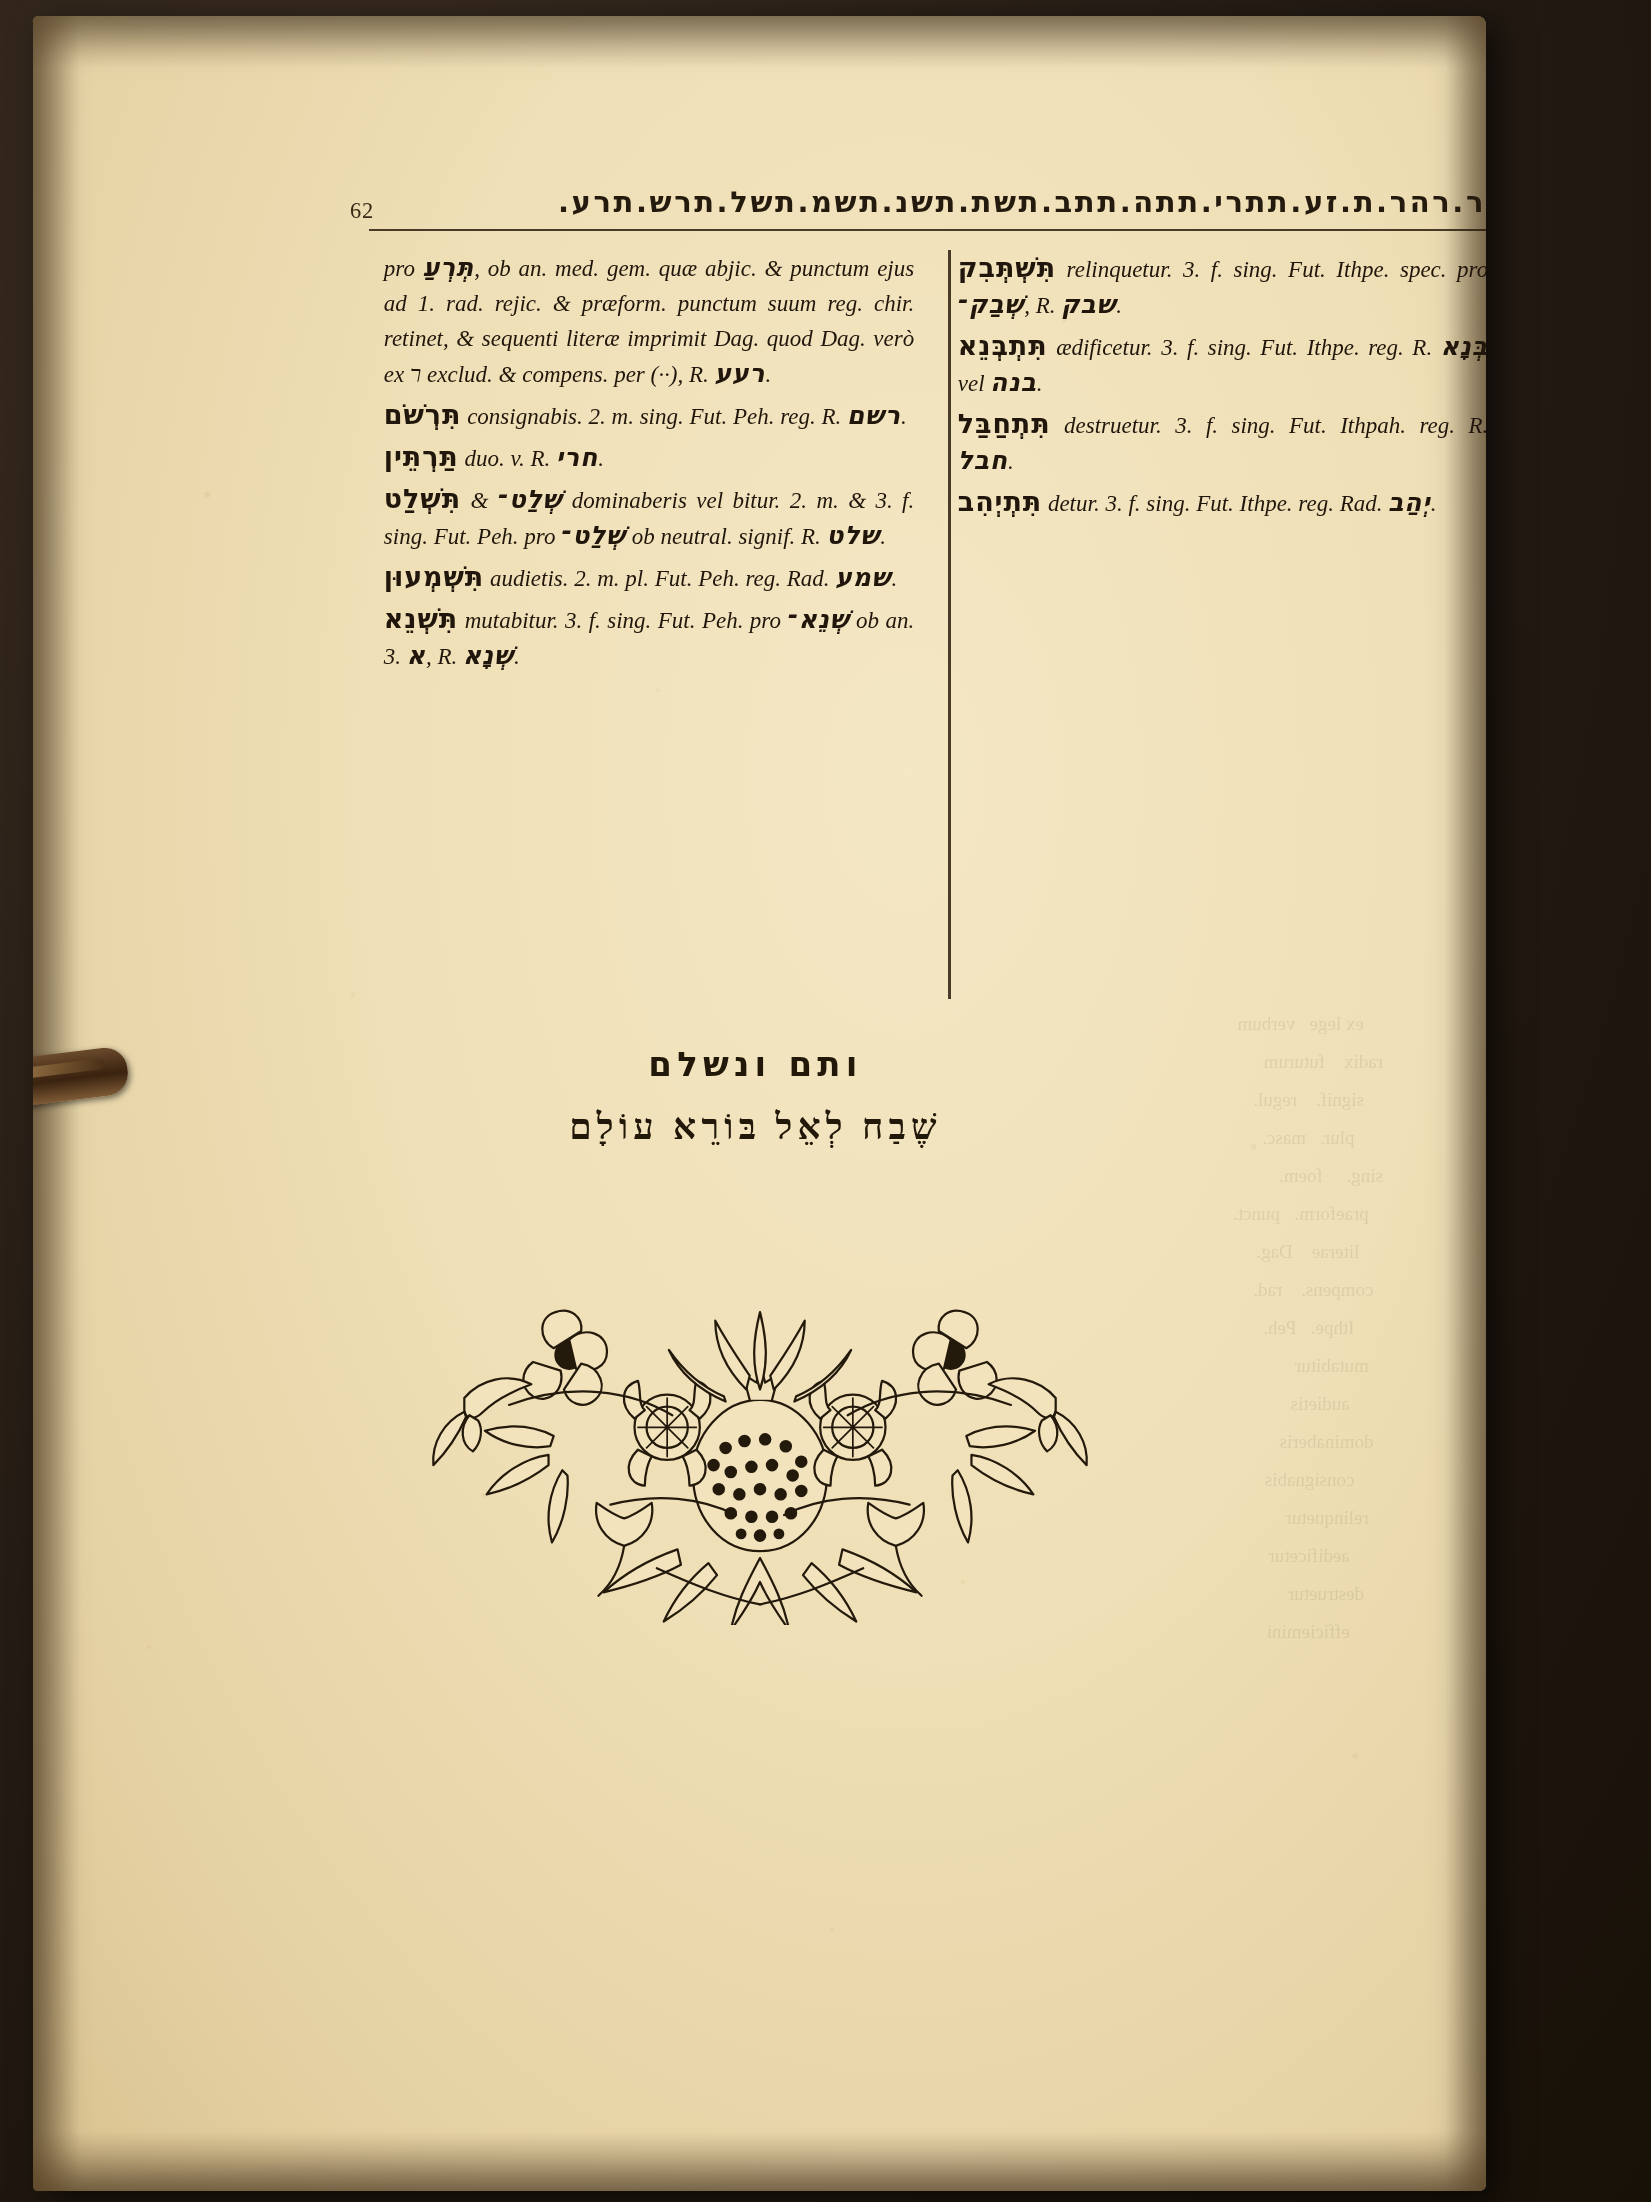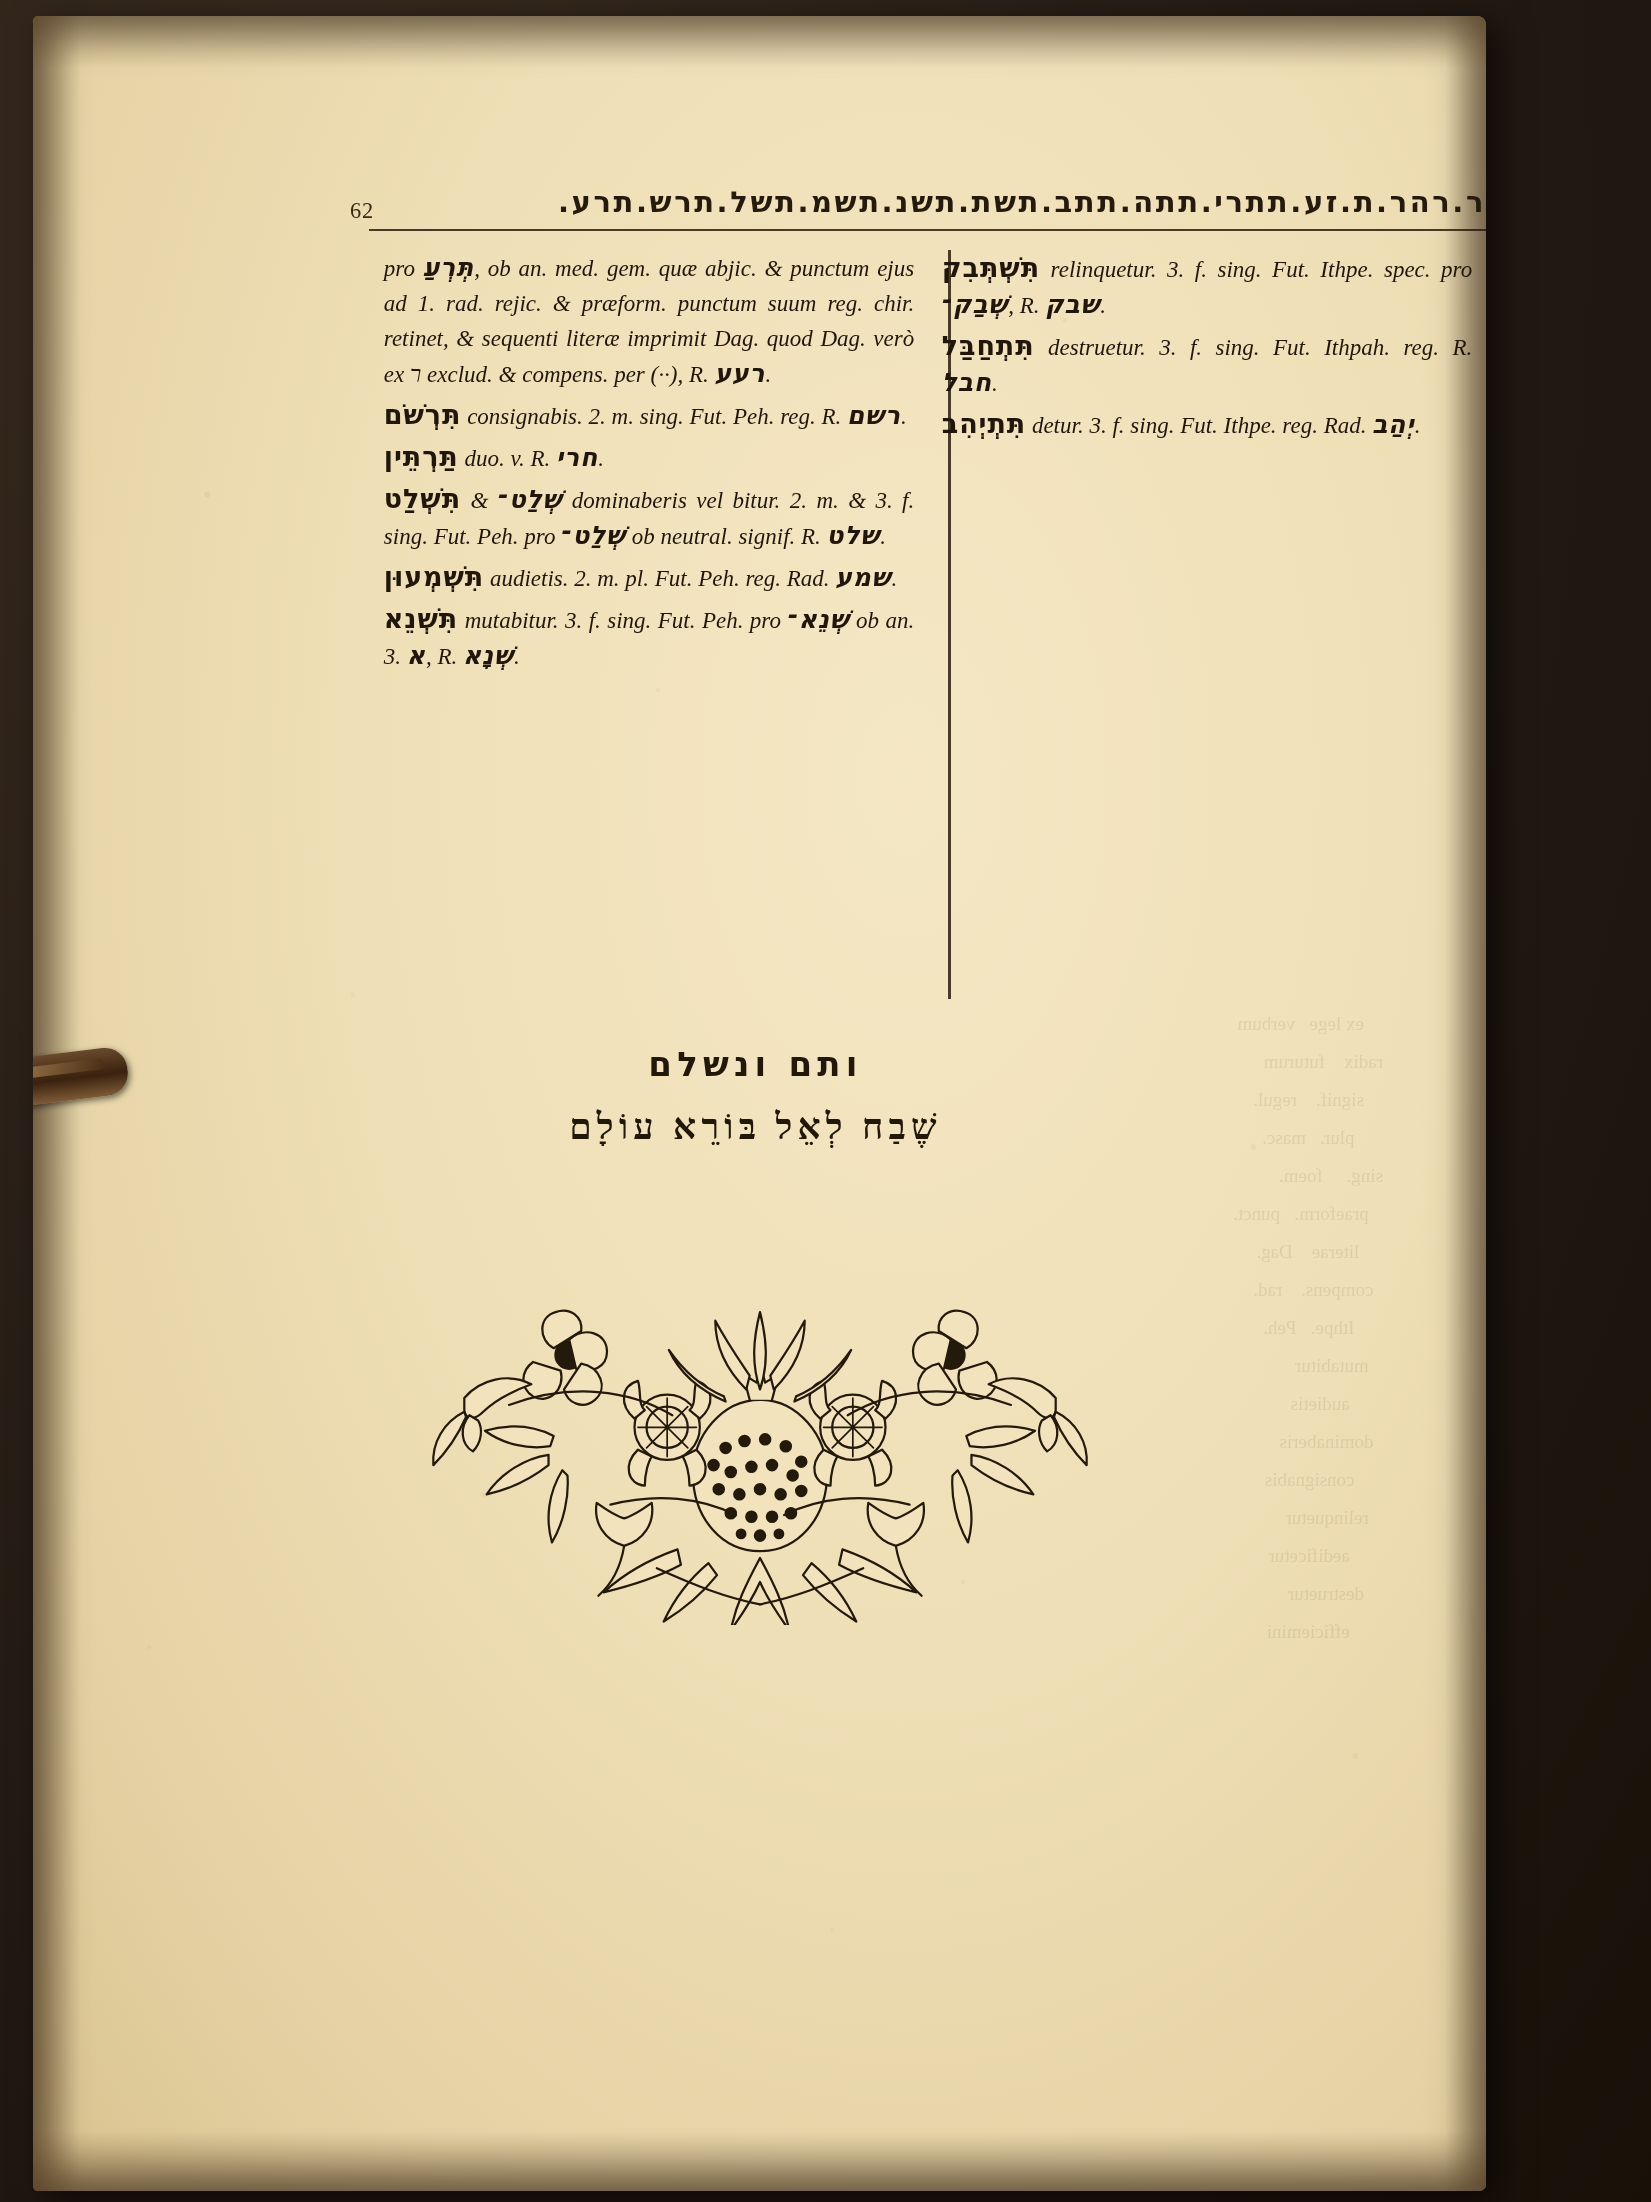--- a/index.html
+++ b/index.html
@@ -137,21 +137,21 @@
     opacity: .85;
   }
 
   
   #body {
     position: absolute;
     left: 337px;
     top: 234px;
     width: 1144px;
     display: flex;
-    gap: 0;
+    gap: 16px;
   }
   .col {
     width: 558px;
     padding: 0 13.8px;
     box-sizing: border-box;
   }
   #divider {
     position: absolute;
     left: 915px;
     top: 234px;
@@ -266,20 +266,21 @@
     <div class="col" id="col-left">
         <div class="entry"><span class="it">pro <span class="he">תְּרְעַ</span>, ob an. med. gem. quæ abjic. &amp; punctum ejus ad 1. rad. rejic. &amp; præform. punctum suum reg. chir. retinet, &amp; sequenti literæ imprimit Dag. quod Dag. verò ex ר exclud. &amp; compens. per (··), R. <span class="he">רעע</span>.</span></div>
         <div class="entry"><span class="heb-big">תִּרְשֹׁם</span> <span class="it">consignabis. 2. m. sing. Fut. Peh. reg. R. <span class="he">רשם</span>.</span></div>
         <div class="entry"><span class="heb-big">תַּרְתֵּין</span> <span class="it">duo. v. R. <span class="he">חרי</span>.</span></div>
         <div class="entry"><span class="heb-big">תִּשְׁלַט</span> <span class="it">&amp; <span class="he">שְׁלַט־</span> dominaberis vel bitur. 2. m. &amp; 3. f. sing. Fut. Peh. pro <span class="he">שְׁלַט־</span> ob neutral. signif. R. <span class="he">שלט</span>.</span></div>
         <div class="entry"><span class="heb-big">תִּשְׁמְעוּן</span> <span class="it">audietis. 2. m. pl. Fut. Peh. reg. Rad. <span class="he">שמע</span>.</span></div>
         <div class="entry"><span class="heb-big">תִּשְׁנֵא</span> <span class="it">mutabitur. 3. f. sing. Fut. Peh. pro <span class="he">שְׁנֵא־</span> ob an. 3. <span class="he">א</span>, R. <span class="he">שְׁנָא</span>.</span></div>
       </div>
     <div class="col" id="col-right">
         <div class="entry"><span class="heb-big">תִּשְׁתְּבִק</span> <span class="it">relinquetur. 3. f. sing. Fut. Ithpe. spec. pro <span class="he">שְׁבַק־</span>, R. <span class="he">שבק</span>.</span></div>
+        <div class="entry"><span class="heb-big">תִּתְבְּנֵא</span> <span class="it">ædificetur. 3. f. sing. Fut. Ithpe. reg. R. <span class="he">בְּנָא</span> vel <span class="he">בנה</span>.</span></div>
         <div class="entry"><span class="heb-big">תִּתְחַבַּל</span> <span class="it">destruetur. 3. f. sing. Fut. Ithpah. reg. R. <span class="he">חבל</span>.</span></div>
         <div class="entry"><span class="heb-big">תִּתְיְהִב</span> <span class="it">detur. 3. f. sing. Fut. Ithpe. reg. Rad. <span class="he">יְהַב</span>.</span></div>
       </div>
   </div>
 
   <div id="colophon">
     <div class="line1">ותם ונשלם</div>
     <div class="line2">שֶׁבַח לְאֵל בּוֹרֵא עוֹלָם</div>
   </div>
 

